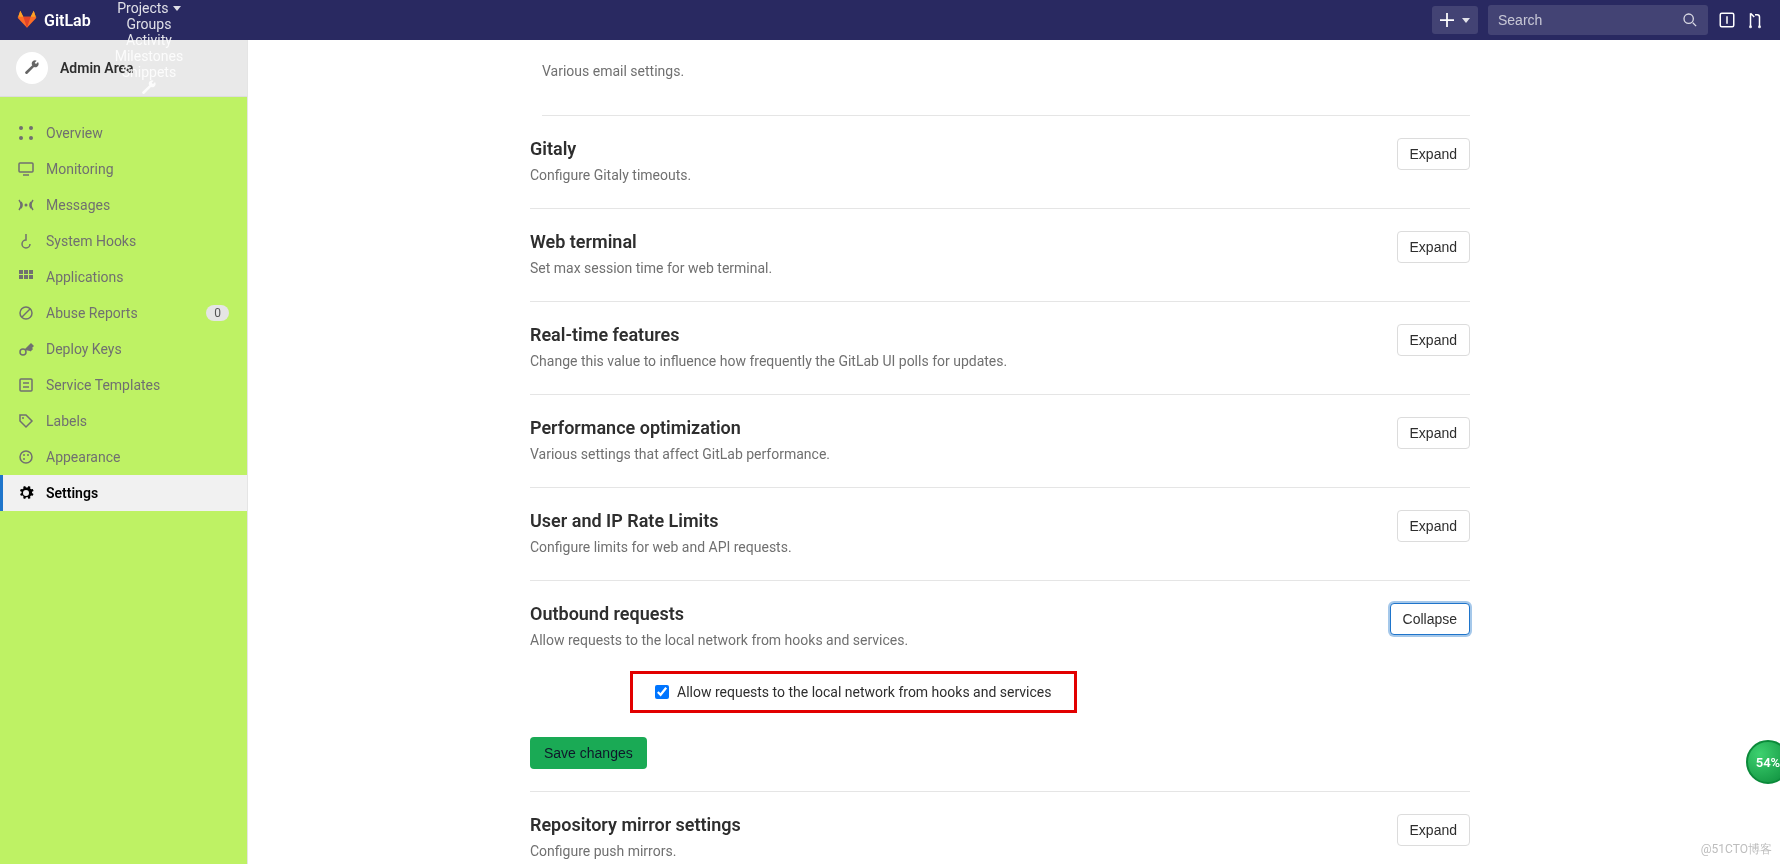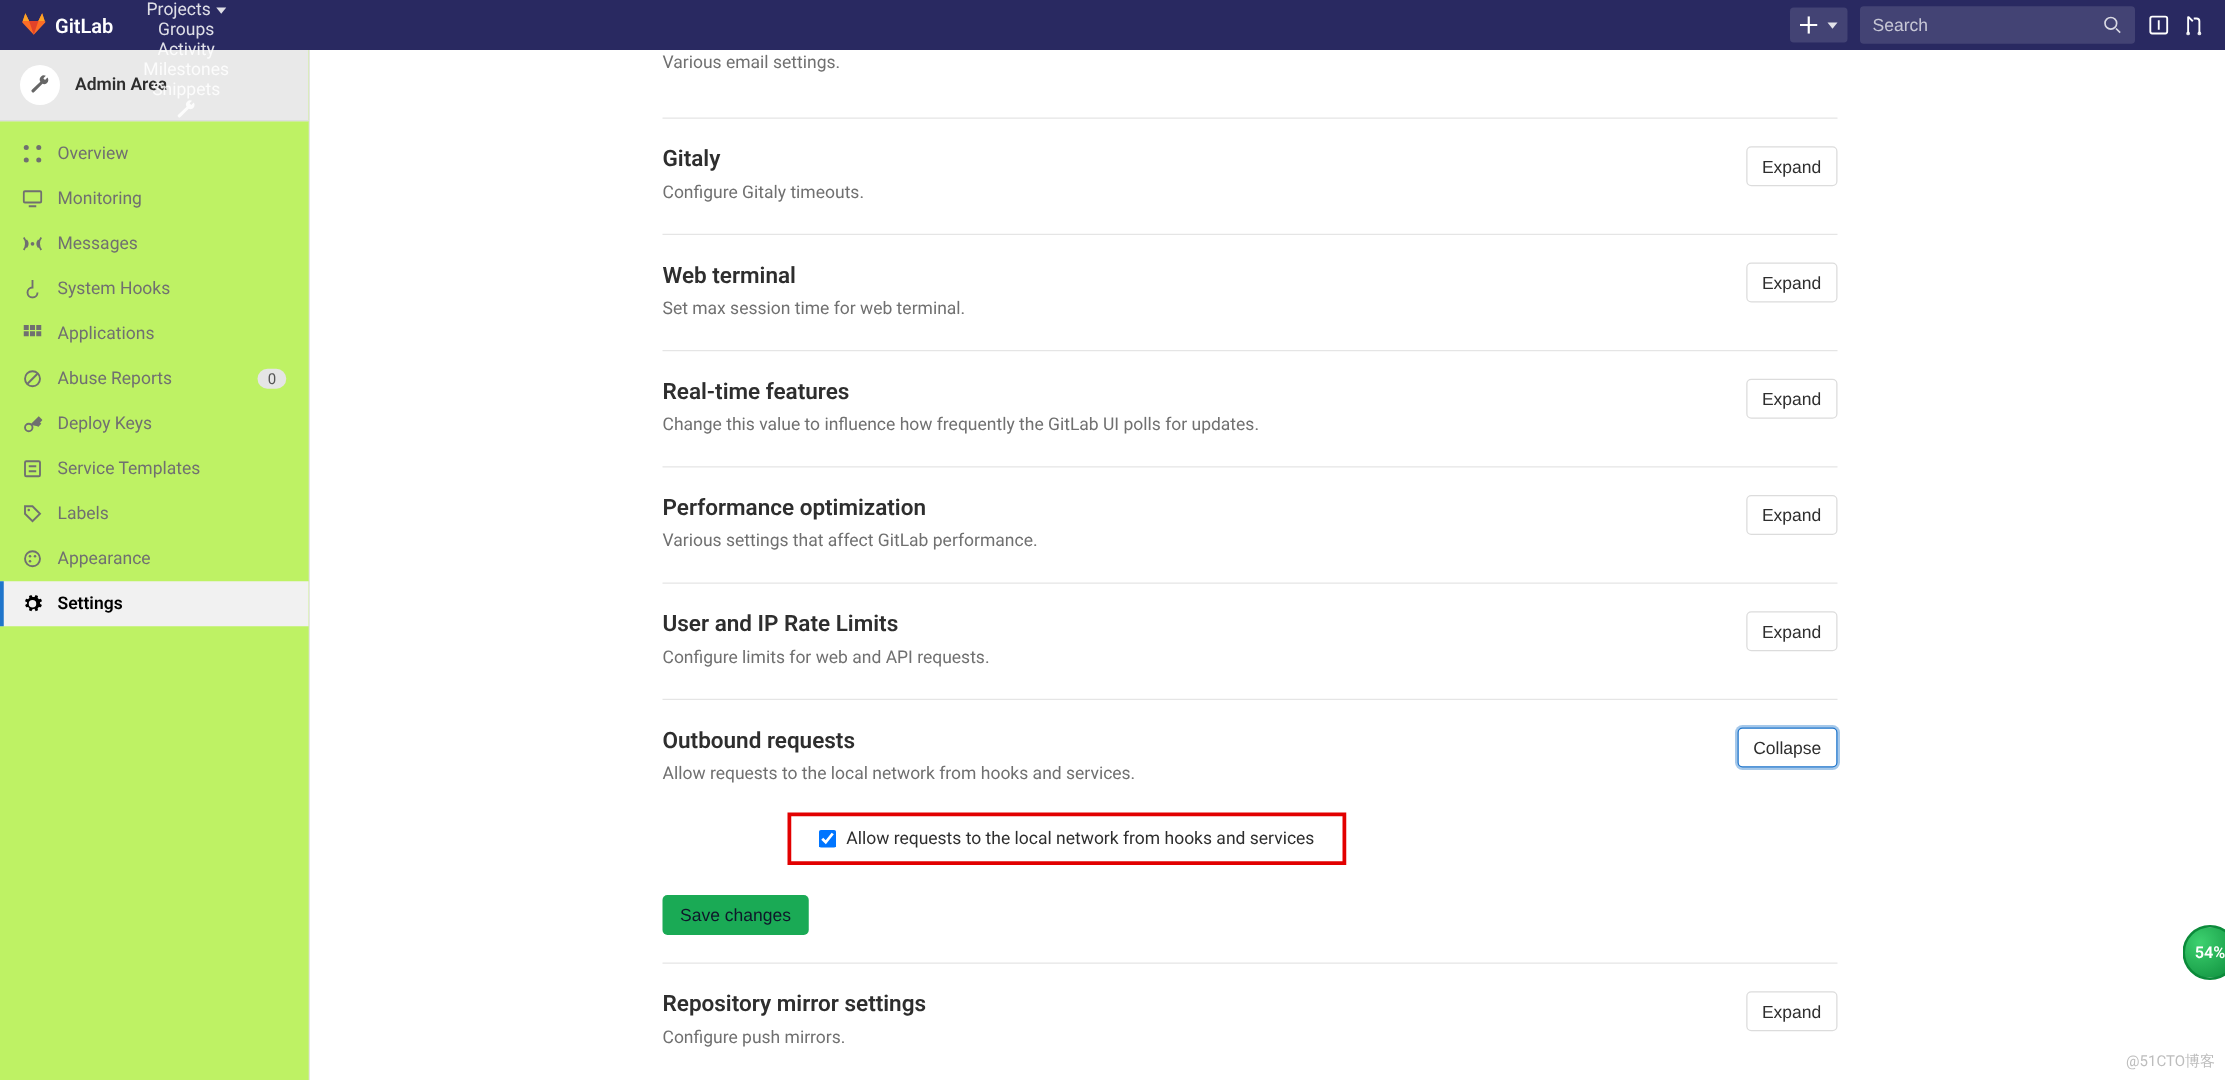--- a/index.html
+++ b/index.html
@@ -23,21 +23,21 @@
   .navbar .search-wrap input::placeholder { color: rgba(255,255,255,0.7); }
   .navbar .search-wrap svg { width:16px; height:16px; fill: rgba(255,255,255,0.8); }
   .navbar .top-icon { width:18px; height:18px; fill: rgba(255,255,255,0.85); cursor:pointer; }
 
   
   .sidebar { position: fixed; top:40px; left:0; bottom:0; width: 248px; background:#bef264; border-right:1px solid #e5e5e5; overflow-y:auto; }
   .sidebar .page-head { background:#e9e9e9; padding: 12px 16px; display:flex; align-items:center; gap:12px; border-bottom:1px solid #ddd; }
   .sidebar .page-head .avatar { width:32px; height:32px; border-radius:50%; background:#fff; display:flex; align-items:center; justify-content:center; }
   .sidebar .page-head .avatar svg { width:16px; height:16px; fill:#666; }
   .sidebar .page-head .title { font-weight:600; color:#2e2e2e; }
-  .sidebar .nav { padding: 8px 0; }
+  .sidebar .nav { padding: 18px 0; }
   .sidebar .nav .item { display:flex; align-items:center; gap: 12px; padding: 10px 18px; color:#707070; cursor:pointer; position:relative; }
   .sidebar .nav .item.active { background:#f1f1f1; color:#000; font-weight:600; }
   .sidebar .nav .item.active::before { content:""; position:absolute; left:0; top:0; bottom:0; width:3px; background:#1f75cb; }
   .sidebar .nav .item svg { width:16px; height:16px; fill: currentColor; flex-shrink:0; }
   .sidebar .nav .item .badge { margin-left:auto; background:#e5e5e5; color:#555; border-radius:10px; font-size:12px; padding: 1px 8px; }
 
   
   .main { margin-left: 220px; margin-top: 40px; padding: 0 0 40px 0; }
   .settings-wrap { max-width: 980px; margin: 0 auto; padding: 0 20px; }
   .section { border-bottom: 1px solid #e5e5e5; padding: 22px 0; display:block; }
@@ -47,21 +47,21 @@
   .section-head .expand-btn { margin-left:auto; background:#fff; border:1px solid #dcdcdc; border-radius:4px; padding: 6px 12px; font-size:14px; color:#2e2e2e; cursor:pointer; height: 32px; }
   .section-head .expand-btn.focused { box-shadow: 0 0 0 2px rgba(31,117,203,0.4); border-color:#1f75cb; }
 
   .section .body { margin-top: 20px; }
   .checkbox-highlight { border: 3px solid #e20000; padding: 10px 22px; display:inline-block; margin-left: 100px; }
   .checkbox-highlight label { display:flex; align-items:center; gap:8px; cursor:pointer; color:#2e2e2e; }
   .checkbox-highlight input[type=checkbox] { width:14px; height:14px; cursor:pointer; }
 
   .save-btn { margin-top: 24px; background:#1aaa55; color:#0f172a; border:none; border-radius:4px; padding: 8px 14px; font-size:14px; cursor:pointer; }
 
-  .first-clip { padding-top: 0; border-top:none; }
+  .first-clip { padding-top: 21px; border-top:none;margin-left:12px; }
   .first-clip .expand-btn { visibility:hidden; }
 
   
   .watermark { position:fixed; right: 8px; bottom: 6px; color:#bdbdbd; font-size:12px;margin-left:36px; }
   .fab { position:fixed; right:-10px; bottom: 80px; width:44px; height:44px; border-radius:50%; background: radial-gradient(circle at 30% 30%, #3dd16f, #0b8a3a); color:#fff; display:flex; align-items:center; justify-content:center; font-weight:600; font-size:13px; border: 2px solid #0b8a3a; }
 
   .caret-down { width:0; height:0; border-left:4px solid transparent; border-right:4px solid transparent; border-top:5px solid rgba(255,255,255,0.85); display:inline-block; margin-left:4px; }
 </style>
 </head>
 <body>

